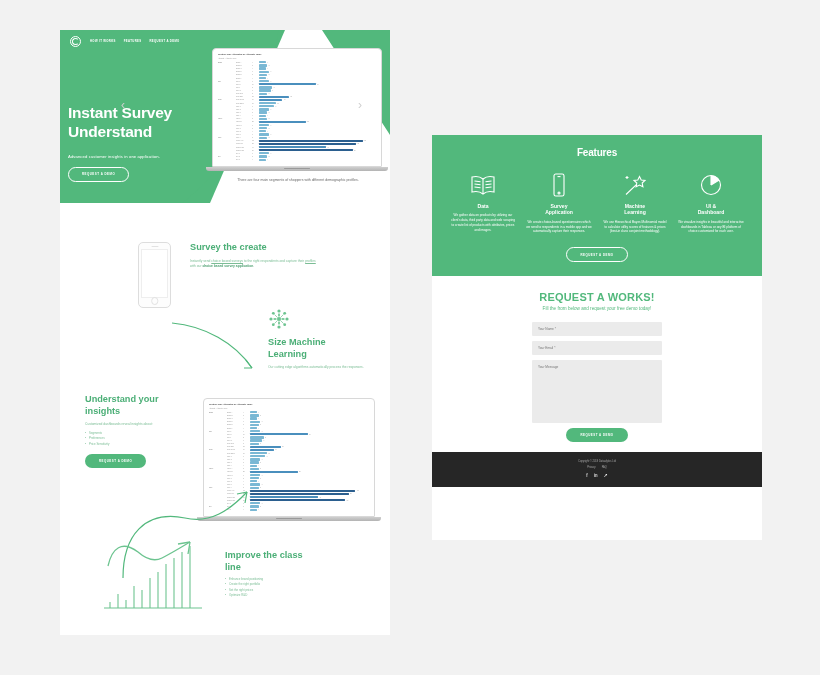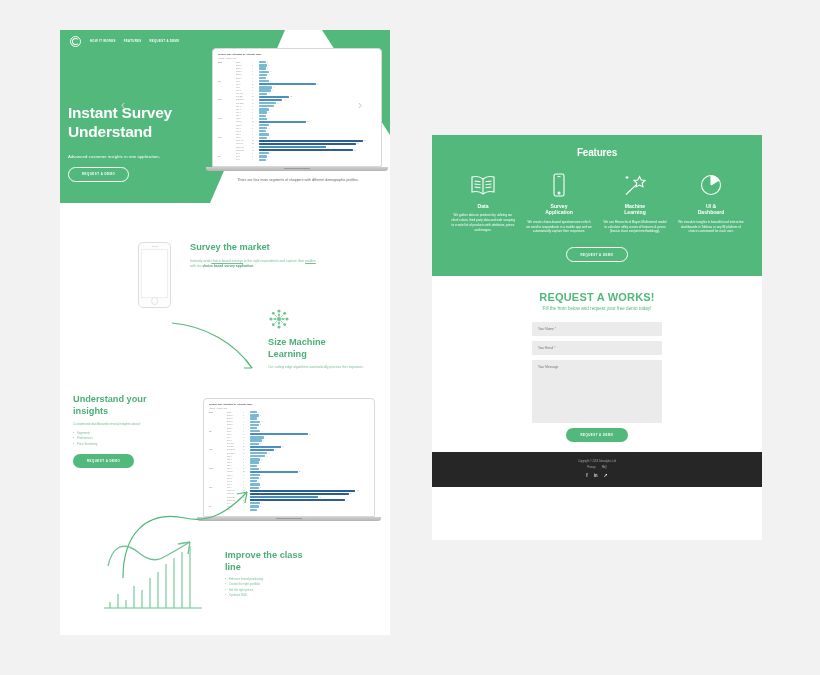--- a/index.html
+++ b/index.html
@@ -133,21 +133,21 @@
   .btn-solid {
     margin-top:7px; display:inline-flex; align-items:center; justify-content:center;
     background:#52b87c; border-radius:20px; color:#ffffff; border:none;
     font-size:2.9px; font-weight:bold; letter-spacing:0.5px;
     padding:5px 14px; text-transform:uppercase; cursor:pointer;
   }
 
   .sec-survey { position:absolute; left:78px; top:212px; display:flex; gap:19px; }
   .sec-ml { position:absolute; left:208px; top:278px; width:105px; }
   .ml-icon { margin-bottom:3px; }
-  .sec-understand { position:absolute; left:13px; top:364px; width:110px; }
+  .sec-understand { position:absolute; left:25px; top:364px; width:110px; }
   .sec-laptop2 { position:absolute; left:143px; top:368px; width:172px; }
   .sec-improve { position:absolute; left:165px; top:520px; width:125px; }
   .growth-chart { position:absolute; left:38px; top:508px; }
   .curve-arrow1 { position:absolute; left:110px; top:288px; }
   .curve-arrow2 { position:absolute; left:55px; top:450px; }
 
   
   .page-right {
     position:absolute; left:432px; top:135px;
     width:330px; height:405px; background:#ffffff; overflow:hidden;
@@ -516,21 +516,21 @@
       </div>
 
       <div class="hero-caption">There are four main segments of shoppers with different demographic profiles.</div>
     </div>
 
     <div class="sec-survey">
       <div class="phone">
         <div class="phone-screen"></div>
       </div>
       <div style="width:130px;">
-        <div class="sec-title">Survey the market</div>
+        <div class="sec-title">Survey the create</div>
         <div class="sec-body">
           <span>Instantly send </span><u>choice based surveys</u><span> to the right respondents and capture their </span><u>profiles</u><span> with our </span><b>choice based survey application</b><span>.</span>
         </div>
       </div>
     </div>
 
     <svg class="curve-arrow1" width="100" height="60" viewBox="0 0 100 60">
       <path d="M2 5 C 35 8, 65 25, 82 50" stroke="#52b87c" stroke-width="1.2" fill="none"></path>
       <path d="M82 50 L 76 42 M82 50 L 74 50" stroke="#52b87c" stroke-width="1.2" fill="none"></path>
     </svg>

